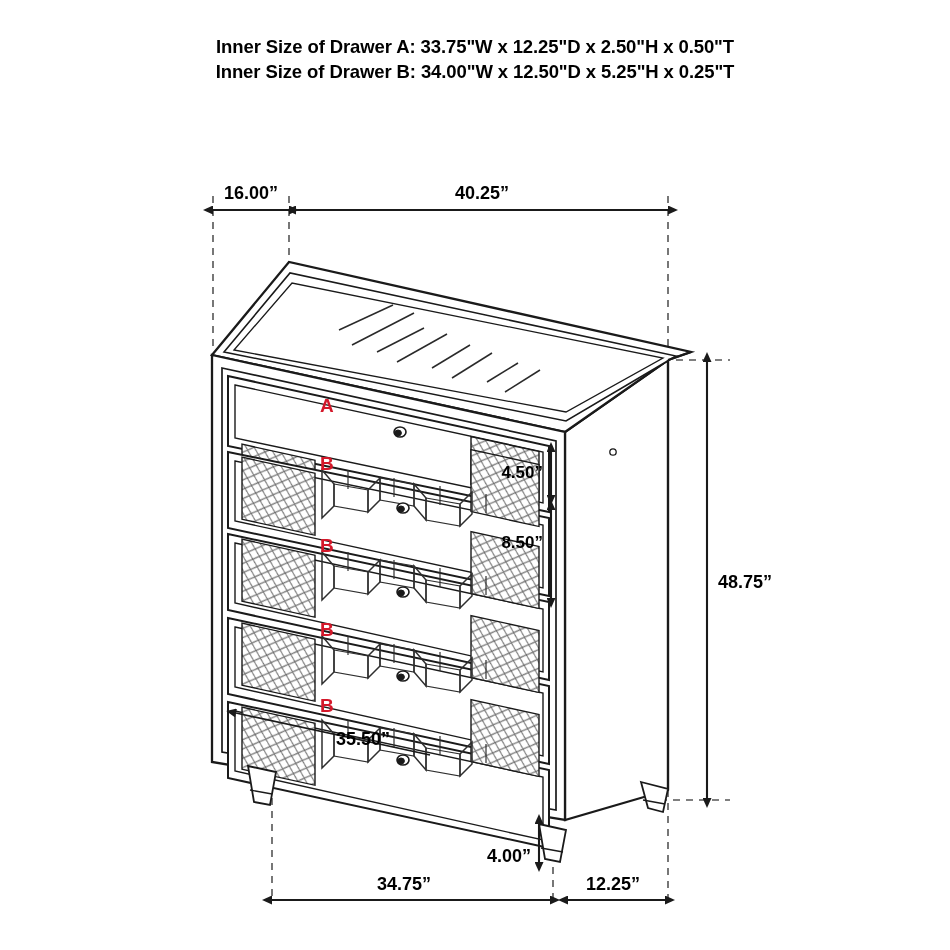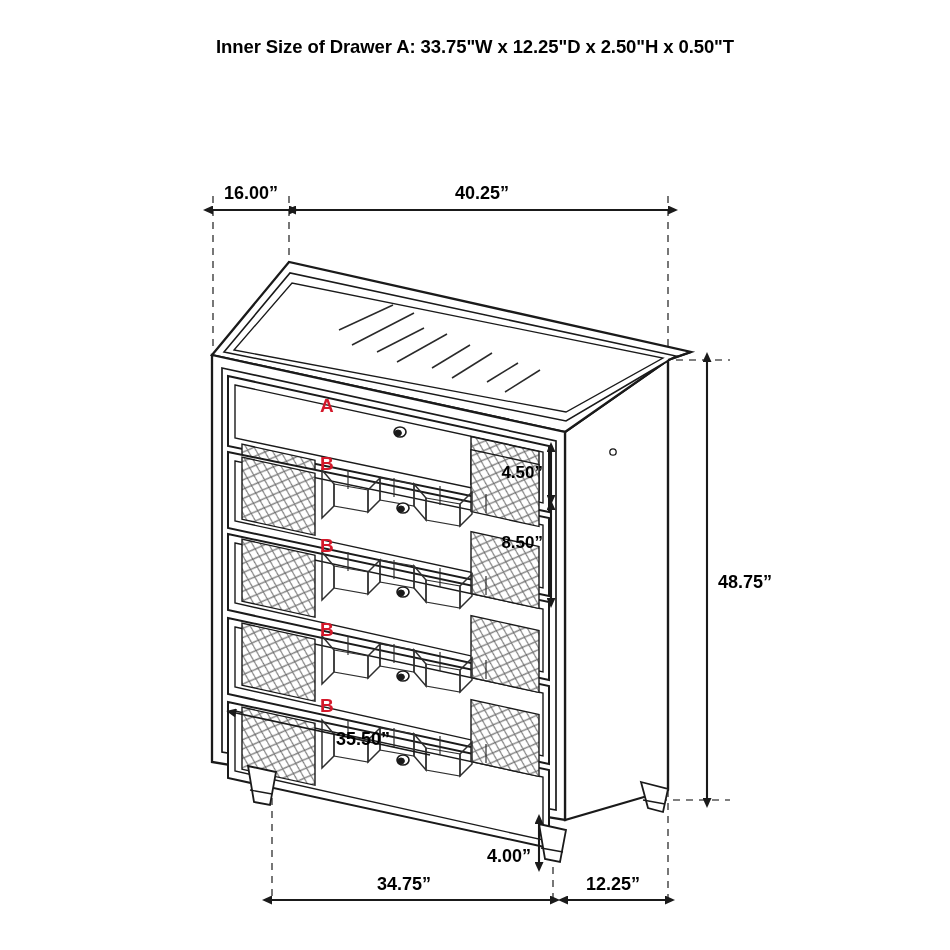--- a/index.html
+++ b/index.html
@@ -58,20 +58,21 @@
     font-size: 19px;
   }
 </style>
 </head>
 <body>
 
 <div id="diagram-root">
 
   <div class="spec-header">
     <span class="spec-line">Inner Size of Drawer A: 33.75"W x 12.25"D x 2.50"H x 0.50"T</span>
+    <span class="spec-line">Inner Size of Drawer B: 34.00"W x 12.50"D x 5.25"H x 0.25"T</span>
   </div>
 
   <svg id="scene" viewBox="0 0 950 950">
     <defs>
       <marker id="arrL" markerWidth="11" markerHeight="9" refX="10" refY="4.5" orient="auto" markerUnits="userSpaceOnUse">
         <path d="M10,0 L10,9 L0,4.5 Z" fill="#1a1a1a"></path>
       </marker>
       <marker id="arrR" markerWidth="11" markerHeight="9" refX="1" refY="4.5" orient="auto" markerUnits="userSpaceOnUse">
         <path d="M1,0 L1,9 L11,4.5 Z" fill="#1a1a1a"></path>
       </marker>

